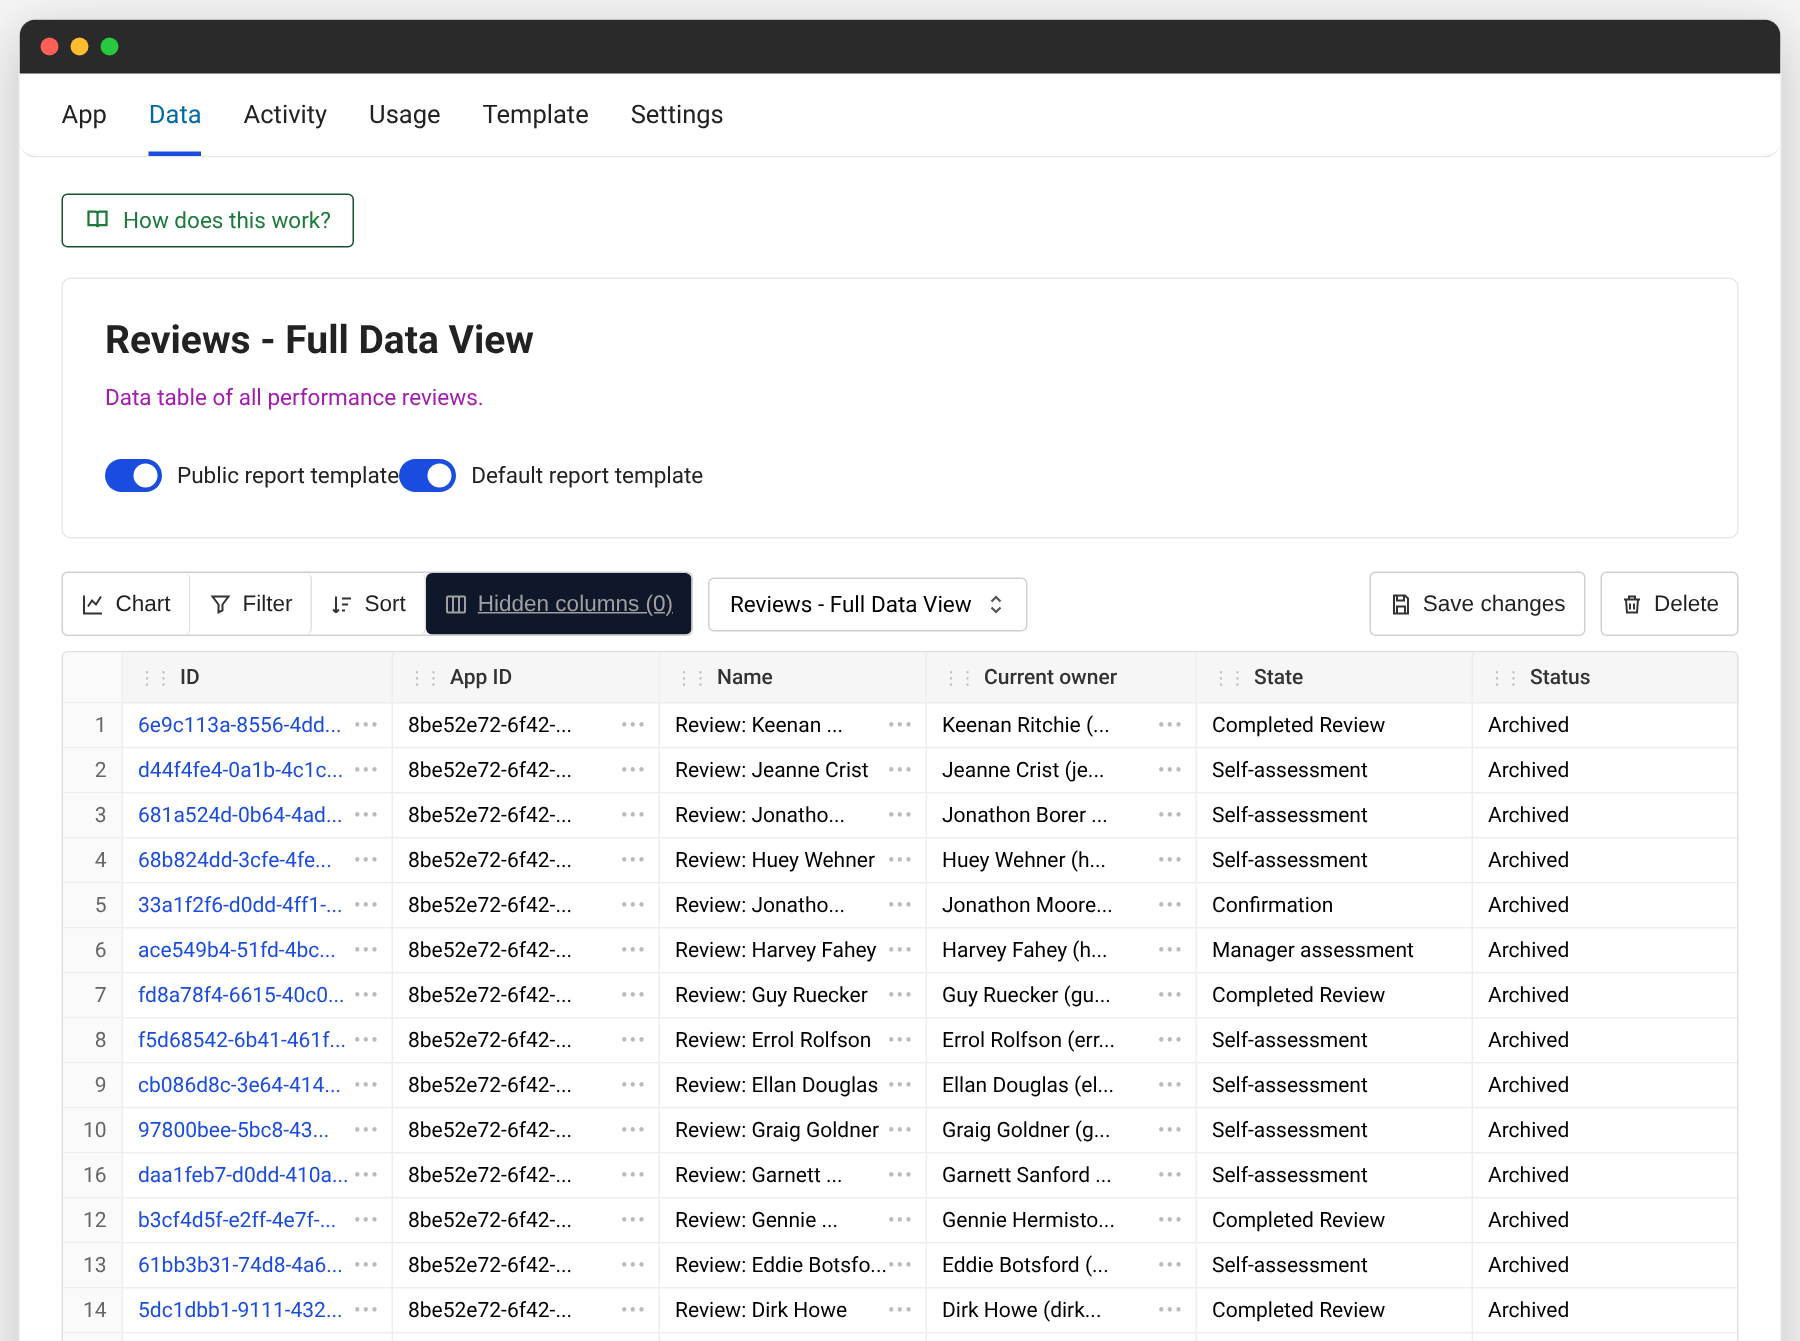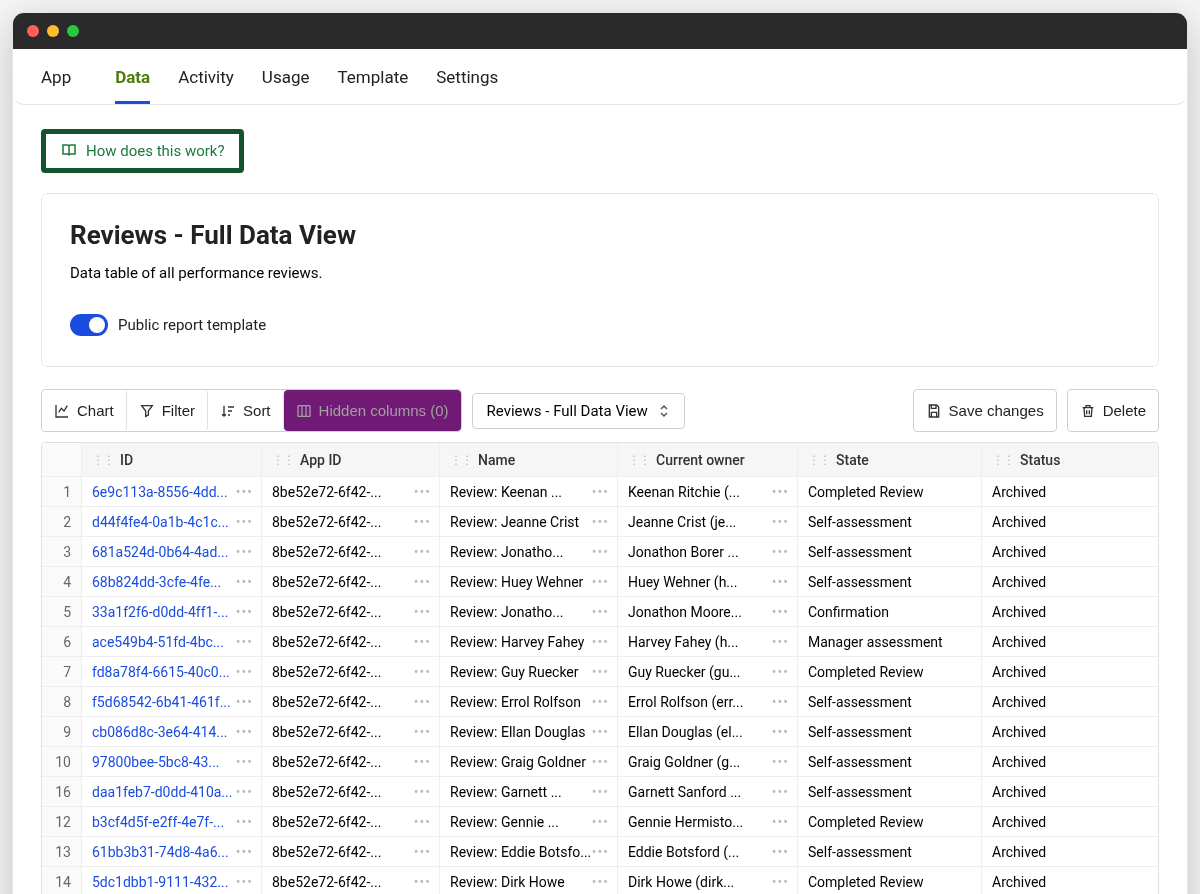--- a/index.html
+++ b/index.html
@@ -39,49 +39,48 @@
     border-radius: 11px;
   }
   .tab {
     padding-bottom: 14px;
     font-size: 17px;
     color: #222;
     cursor: pointer;
     border-bottom: 3px solid transparent;
   }
   .tab.active {
-    color: #4d7c0f;
+    color: #0369a1;
     border-bottom-color: #1a4ce0;
-    font-weight: 700;
-    margin-left: 16px;
+    font-weight: 400;
   }
 
   .content { padding: 24px 28px; }
 
   .help-link {
     display: inline-flex;
     align-items: center;
     gap: 8px;
-    border: 5px solid #14532d;
+    border: 1px solid #14532d;
     border-radius: 4px;
     padding: 8px 14px;
     color: #1b7a3b;
     font-size: 15px;
     cursor: pointer;
     margin-bottom: 20px;
   }
 
   .card {
     border: 1px solid #e7e7e7;
     border-radius: 6px;
     padding: 26px 28px 30px 28px;
     margin-bottom: 22px;
   }
   .card h1 { font-size: 26px; font-weight: 700; margin-bottom: 14px; color:#222;}
-  .card .desc { font-size: 15px; color: #000000; margin-bottom: 32px; }
+  .card .desc { font-size: 15px; color: #a21caf; margin-bottom: 32px; }
   .toggles { display: flex; align-items: center; }
   .toggle-group { display: flex; align-items: center; gap: 10px; font-size: 15px; color:#222;}
   .switch {
     width: 38px; height: 22px; border-radius: 11px; background: #1a4ce0; position: relative; cursor: pointer;
   }
   .switch::after {
     content: ""; width: 16px; height: 16px; background: #fff; border-radius: 50%;
     position: absolute; top: 3px; right: 3px;
   }
 
@@ -92,21 +91,21 @@
     margin-bottom: 10px;
   }
   .btn-group { display:flex; border:1px solid #d0d0d0; border-radius:4px; overflow:hidden;}
   .btn-group .tb-btn { border:none; border-right:1px solid #e0e0e0;}
   .btn-group .tb-btn:last-child { border-right:none;}
   .tb-btn {
     display:flex; align-items:center; gap:7px;
     background:#fff; padding:12px 12px; font-size:15px; color:#222; cursor:pointer;
     border:1px solid #d0d0d0; border-radius:4px;
   }
-  .tb-btn.disabled { color:#a0a0a0; background:#701a75; cursor:default;}
+  .tb-btn.disabled { color:#a0a0a0; background:#0f172a; cursor:default;text-decoration:underline;}
   .tb-spacer { flex:1; }
   .view-select {
     display:flex; align-items:center; gap:10px; border:1px solid #d0d0d0; border-radius:4px;
     padding:8px 14px; font-size:15px; cursor:pointer;
   }
 
   .grid {
     border:1px solid #e0e0e0; border-radius:4px; overflow:hidden;
   }
   .row { display:flex; border-bottom:1px solid #eee; min-height:30px; align-items:stretch;}
@@ -157,20 +156,24 @@
       <span>How does this work?</span>
     </div>
 
     <div class="card">
       <h1>Reviews - Full Data View</h1>
       <p class="desc">Data table of all performance reviews.</p>
       <div class="toggles">
         <div class="toggle-group">
           <div class="switch"></div>
           <span>Public report template</span>
+        </div>
+        <div class="toggle-group">
+          <div class="switch"></div>
+          <span>Default report template</span>
         </div>
       </div>
     </div>
 
     <div class="toolbar">
       <div class="btn-group">
         <button class="tb-btn">
           <svg width="16" height="16" viewBox="0 0 24 24" fill="none" stroke="#333" stroke-width="2">
               <path d="M3 3v18h18"></path>
               <path d="M7 14l4-6 4 4 5-8"></path>

